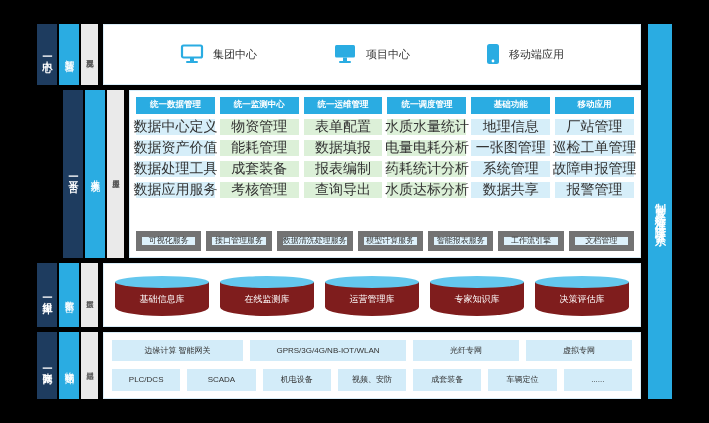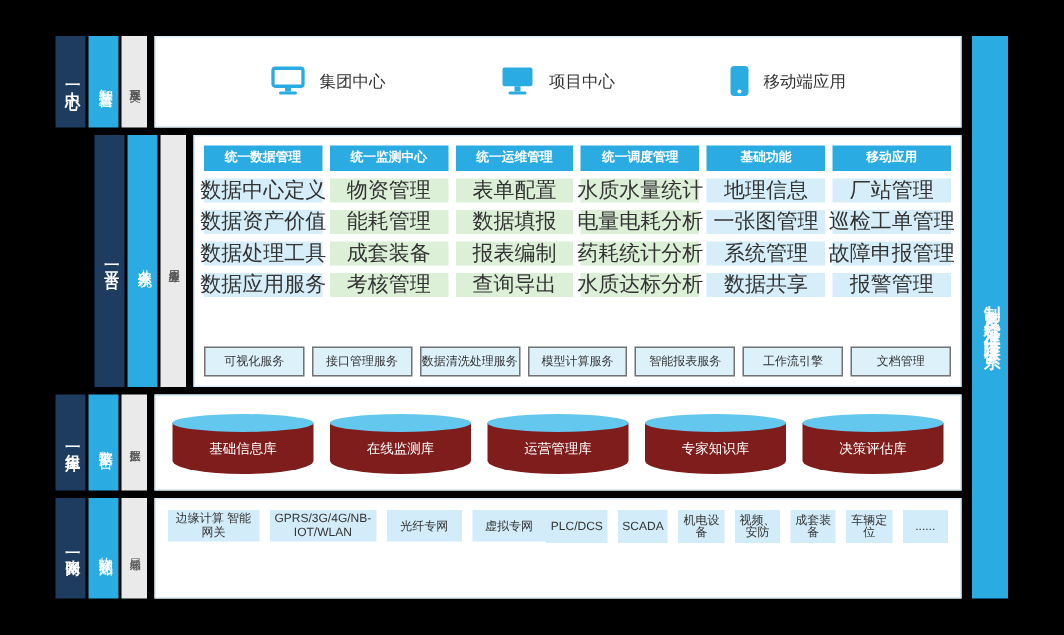--- a/index.html
+++ b/index.html
@@ -33,33 +33,33 @@
   .apps { padding:6px; display:flex; flex-direction:column; }
   .modules { flex:1; display:flex; gap:5px; }
   .module { flex:1; display:flex; flex-direction:column; min-width:0; }
   .module-header { height:17px; background:#2aace2; color:#fff; font-size:8.5px; font-weight:bold;
                    display:flex; align-items:center; justify-content:center; white-space:nowrap; }
   .module-item { height:16px; margin-top:5px; font-size:14px; color:#333;
                  display:flex; align-items:center; justify-content:center; white-space:nowrap; }
   .tint-blue { background:#d6eef9; }
   .tint-green { background:#dcf0d8; }
   .services { display:flex; gap:5px; margin-top:8px; }
-  .service-box { flex:1; height:20px; background:#ddf1fb; border:1px solid #737373; font-size:8px; color:#333;
+  .service-box { flex:1; height:20px; background:#ddf1fb; border:6px solid #737373; font-size:8px; color:#333;
                  display:flex; align-items:center; justify-content:center; white-space:nowrap; }
 
   
   .dbs { display:flex; align-items:center; justify-content:space-evenly; }
   .cylinder { position:relative; width:94px; height:34px; background:#7f1d1d;
               border-radius:0 0 47px 47px / 0 0 9px 9px; margin-top:8px; }
   .cyl-top { position:absolute; top:-6px; left:0; width:100%; height:12px; border-radius:50%; background:#64c7ee; }
   .cyl-label { position:relative; z-index:1; height:100%; display:flex; align-items:center; justify-content:center;
                color:#fff; font-size:9px; white-space:nowrap; }
 
   
-  .network { padding:7px 8px; display:flex; flex-direction:row; justify-content:space-between; }
+  .network { padding:7px 8px; display:flex; flex-direction:column; justify-content:space-between; }
   .net-row { display:flex; gap:7px; }
   .net-box { background:#d3ecf9; font-size:8px; color:#333; display:flex; align-items:center; justify-content:center;
              text-align:center; height:21px; padding:0 3px; line-height:1.1; }
   .net-row-1 .w1 { flex:1.25; } .net-row-1 .w2 { flex:1.5; } .net-row-1 .w3 { flex:1; } .net-row-1 .w4 { flex:1; }
   .net-row-2 .net-box { flex:1; height:22px; }
 
   .right-bar { width:24px; margin-left:7px; background:#2aace2; color:#fff; display:flex; align-items:center;
                justify-content:center; font-size:11px; font-weight:bold; letter-spacing:4px; }
 </style>
 </head>

